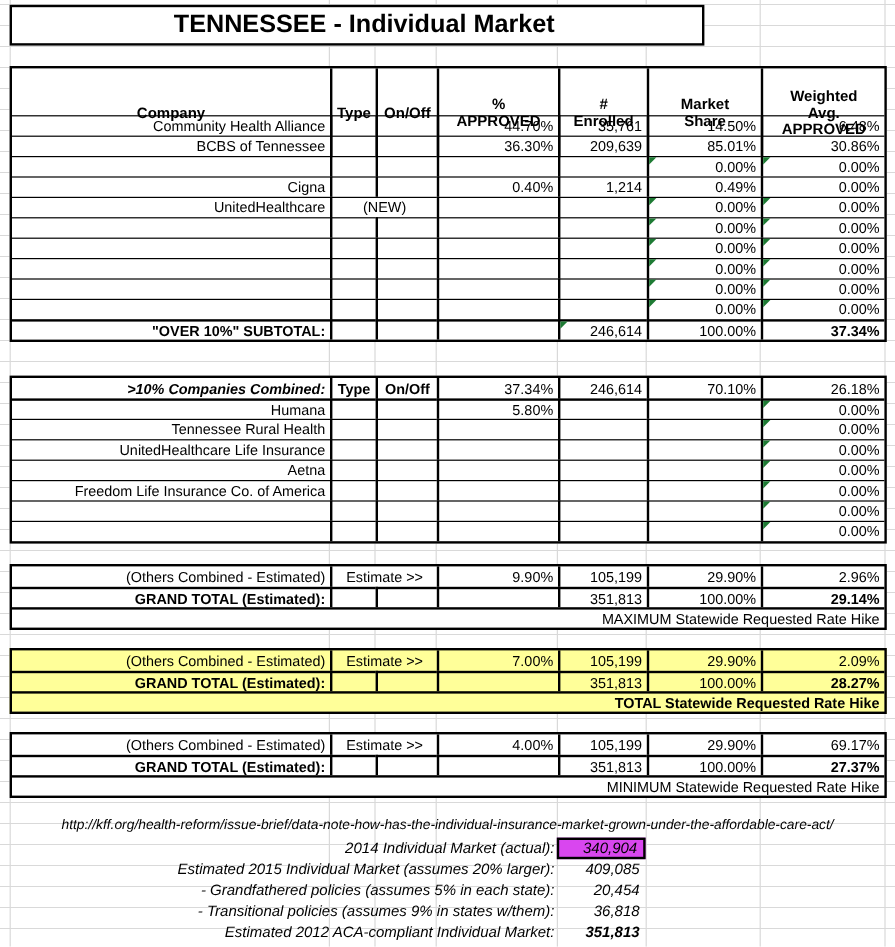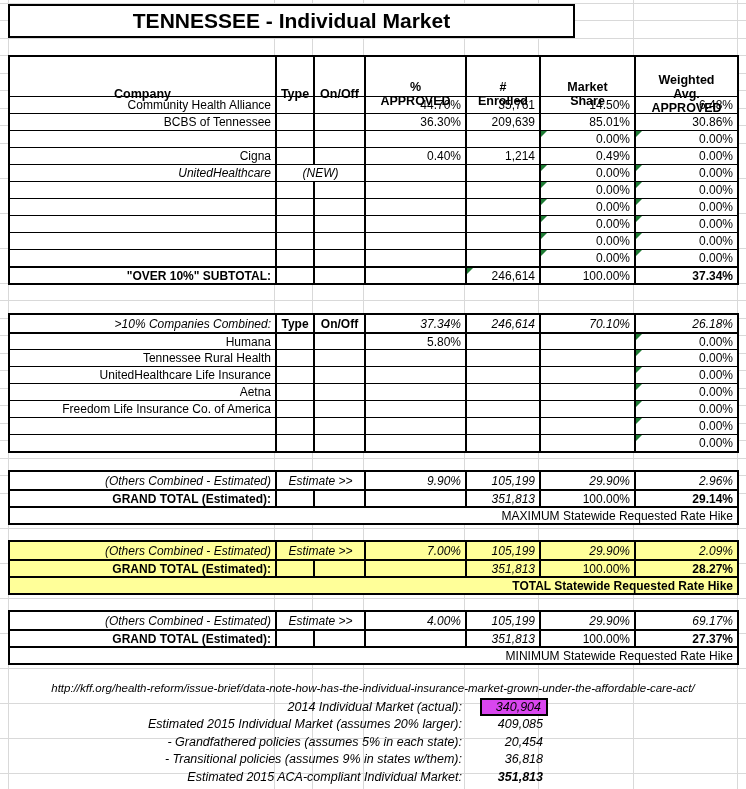--- a/index.html
+++ b/index.html
@@ -15,47 +15,47 @@
       linear-gradient(var(--grid),var(--grid)) 363px 0/1px 100% no-repeat,
       linear-gradient(var(--grid),var(--grid)) 464px 0/1px 100% no-repeat,
       linear-gradient(var(--grid),var(--grid)) 538px 0/1px 100% no-repeat,
       linear-gradient(var(--grid),var(--grid)) 633px 0/1px 100% no-repeat,
       linear-gradient(var(--grid),var(--grid)) 737px 0/1px 100% no-repeat,
       repeating-linear-gradient(to bottom,transparent 0,transparent 16.5px,var(--grid) 16.5px,var(--grid) 17.5px) 0 -13.5px/100% 200%;
   }
 
   .title-box{position:absolute;left:8px;top:4px;width:563px;height:30px;
     border:2px solid #000;background:#fff;display:flex;align-items:center;justify-content:center;
-    font-weight:bold;font-size:21px;}
+    font-weight:bold;font-size:21px;padding-left:12px;}
 
   .gtable{position:absolute;left:8px;border:2px solid #000;background:#fff;}
   .gtable.hl{background:var(--hl);}
   .trow{display:grid;grid-template-columns:265px 38px 51px 101px 74px 95px 103px;height:17px;}
   .trow.hdr{height:39px;}
   .cell{position:relative;display:flex;align-items:center;justify-content:flex-end;
     padding:0 4px 0 0;font-size:12px;white-space:nowrap;overflow:visible;box-sizing:border-box;
     border-left:2px solid #000;}
   .cell:first-child{border-left:none;padding-left:27px;}
   .trow:not(:first-child) .cell{border-top:1px solid #000;}
   .trow.bt .cell{border-top:2px solid #000;}
   .trow.hdr .cell{font-weight:bold;font-size:12.5px;justify-content:center;padding:16px;
     white-space:normal;text-align:center;line-height:1.12;}
   .cell.b{font-weight:bold;}
-  .cell.i{font-style:italic;}
-  .cell.bi{font-weight:normal;font-style:italic;}
+  .cell.i{}
+  .cell.bi{font-weight:bold;font-style:italic;}
   .cell.ctr{justify-content:center;padding:0;}
   .cell.tri::before{content:"";position:absolute;top:0;left:0;width:0;height:0;
     border-top:6px solid var(--tri);border-right:6px solid transparent;}
 
   .url-row{position:absolute;left:0;top:682px;width:746px;text-align:center;
     font-style:italic;font-size:11.5px;}
 
   .footer{position:absolute;left:8px;top:698px;width:540px;}
   .frow{display:flex;height:17.5px;align-items:center;}
-  .flabel{flex:0 0 454px;text-align:right;font-style:italic;font-size:12.5px;padding-right:18px;white-space:nowrap;}
+  .flabel{flex:0 0 454px;text-align:right;font-style:italic;font-size:12.5px;padding-right:2px;white-space:nowrap;}
   .fvalue{box-sizing:border-box;width:74px;height:17.5px;display:flex;align-items:center;justify-content:flex-end;
     text-align:right;font-style:italic;font-size:12.5px;padding-right:5px;background:transparent;}
   .frow.boxed .fvalue{border:2px solid #000;background:#d946ef;}
   .frow.bold .fvalue{font-weight:bold;}
 </style>
 </head>
 <body>
 
 <div class="sheet">
   <div class="gridlines"></div>
@@ -329,17 +329,17 @@
       </div>
       <div class="frow ">
         <div class="flabel">- Grandfathered policies (assumes 5% in each state):</div>
         <div class="fvalue">20,454</div>
       </div>
       <div class="frow ">
         <div class="flabel">- Transitional policies (assumes 9%  in states w/them):</div>
         <div class="fvalue">36,818</div>
       </div>
       <div class="frow bold">
-        <div class="flabel">Estimated 2015 ACA-compliant Individual Market:</div>
+        <div class="flabel">Estimated 2012 ACA-compliant Individual Market:</div>
         <div class="fvalue">351,813</div>
       </div>
     </div>
 </div>
 
 </body></html>

